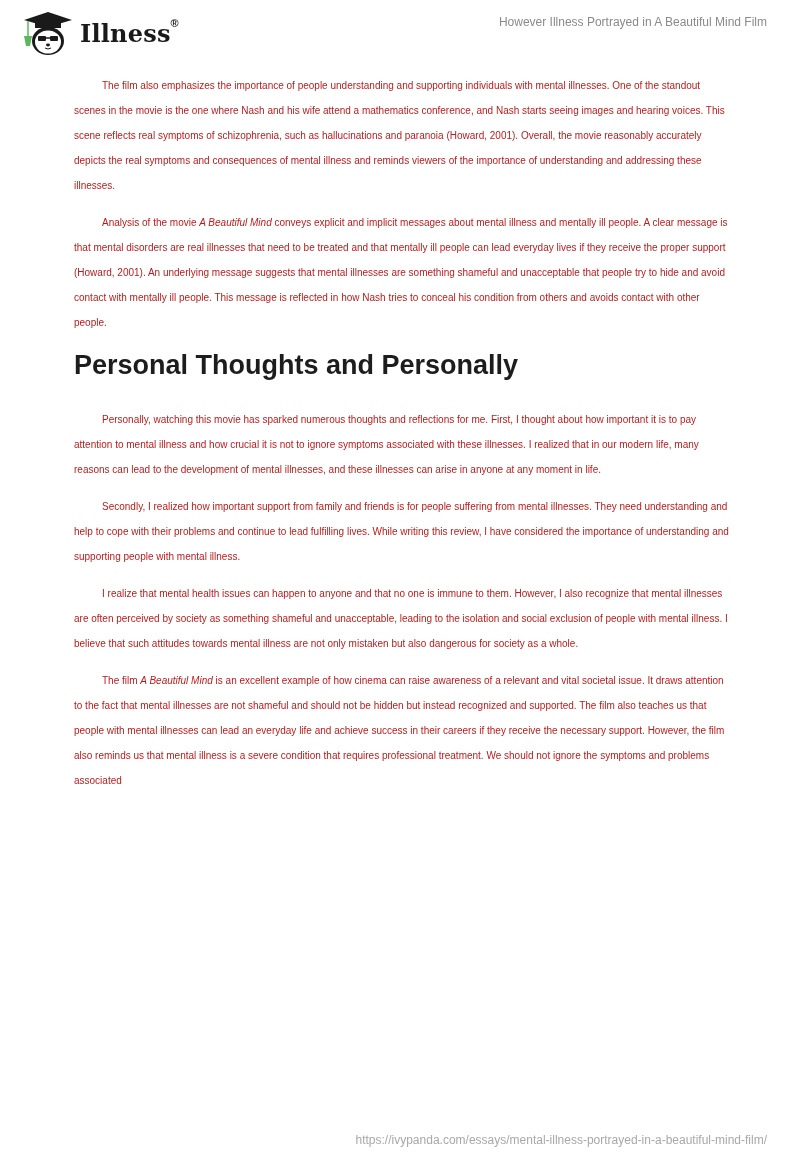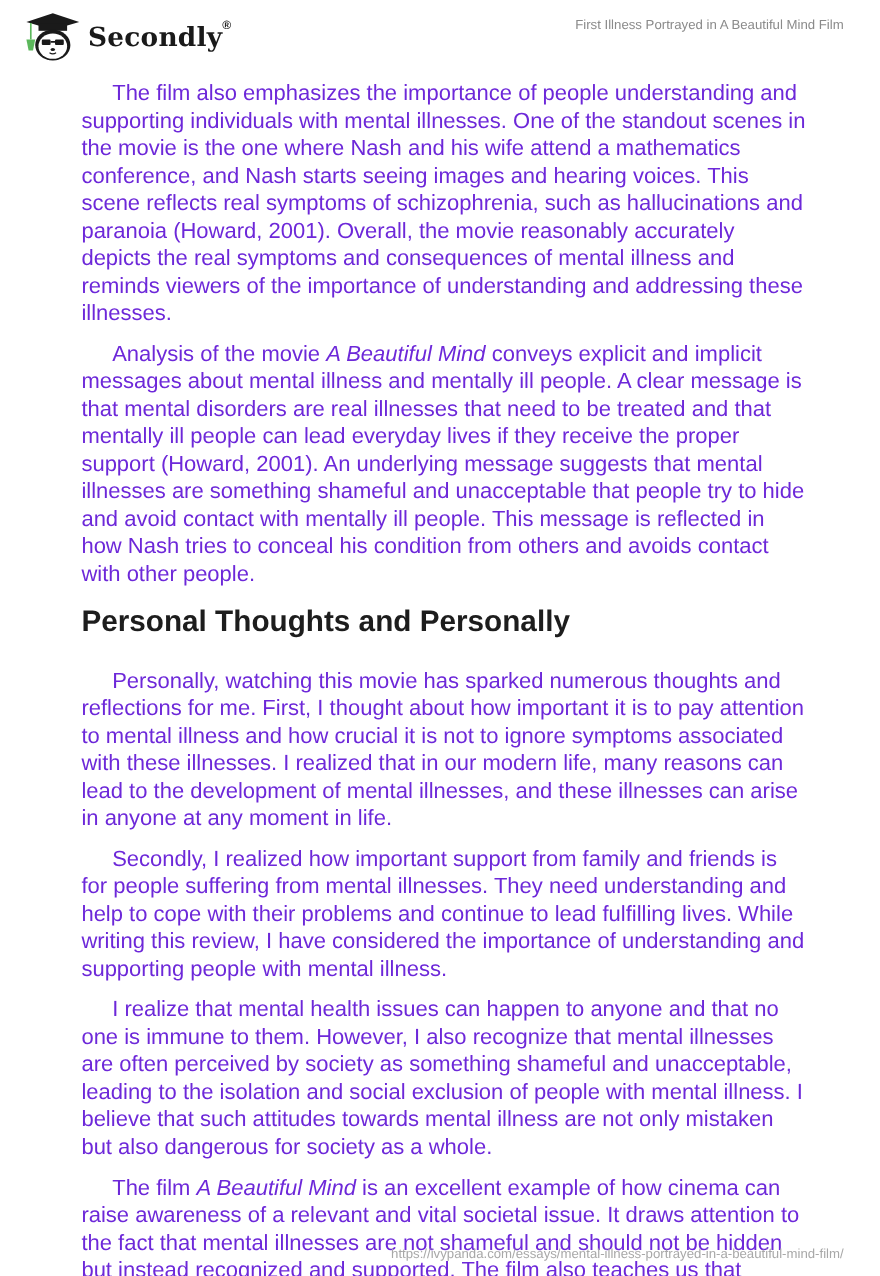--- a/index.html
+++ b/index.html
@@ -4,21 +4,21 @@
 <style>
   html, body { margin: 0; padding: 0; background: #ffffff; }
   body { width: 800px; height: 1160px; position: relative; overflow: hidden; font-family: "Liberation Sans", sans-serif; color: #222222; }
   .header { position: absolute; left: 0; top: 0; width: 800px; height: 62px; }
   .logo { position: absolute; left: 18px; top: 8px; display: flex; align-items: center; }
   .logo-mark { width: 56px; height: 50px; }
   .logo-text { font-family: "DejaVu Serif", serif; font-weight: bold; font-size: 24px; color: #1a1a1a; margin-left: 6px; letter-spacing: 0.2px; }
   .logo-text sup { font-size: 11px; font-family: "Liberation Sans", sans-serif; vertical-align: top; position: relative; top: -2px; }
   .doc-title { position: absolute; right: 33px; top: 15px; font-size: 12px; color: #8a8a8a; }
   .content { position: absolute; left: 74px; top: 73px; width: 660px; }
-  p.para { margin: 0 0 12px 0; font-size: 20px; line-height: 25px; text-indent: 28px; color: #6d28d9; }
+  p.para { margin: 0 0 12px 0; font-size: 10px; line-height: 25px; text-indent: 28px; color: #b91c1c; }
   h2.section { margin: 14px 0 26px 0; font-size: 27px; font-weight: bold; color: #1d1d1d; line-height: 32px; }
   .footer-url { position: absolute; right: 33px; top: 1133px; font-size: 12px; color: #a8a8a8; }
 </style>
 </head>
 <body>
 
 <div class="header">
   <div class="logo">
     <svg class="logo-mark" viewBox="0 0 56 50">
 
@@ -31,23 +31,23 @@
       <ellipse cx="30" cy="33" rx="16" ry="14" fill="#1a1a1a"></ellipse>
       <ellipse cx="30" cy="34" rx="13" ry="11.5" fill="#ffffff"></ellipse>
 
       <rect x="20" y="28" width="8" height="5" rx="1" fill="#1a1a1a"></rect>
       <rect x="32" y="28" width="8" height="5" rx="1" fill="#1a1a1a"></rect>
       <line x1="28" y1="30" x2="32" y2="30" stroke="#1a1a1a" stroke-width="1.5"></line>
 
       <ellipse cx="30" cy="37" rx="2" ry="1.4" fill="#1a1a1a"></ellipse>
       <path d="M27,40 Q30,42 33,40" stroke="#1a1a1a" stroke-width="1" fill="none"></path>
     </svg>
-    <span class="logo-text"><span>Secondly</span><sup>®</sup></span>
+    <span class="logo-text"><span>Illness</span><sup>®</sup></span>
   </div>
-  <div class="doc-title">First Illness Portrayed in A Beautiful Mind Film</div>
+  <div class="doc-title">However Illness Portrayed in A Beautiful Mind Film</div>
 </div>
 
 <div class="content">
   <p class="para"><span></span><em></em><span>The film also emphasizes the importance of people understanding and supporting individuals with mental illnesses. One of the standout scenes in the movie is the one where Nash and his wife attend a mathematics conference, and Nash starts seeing images and hearing voices. This scene reflects real symptoms of schizophrenia, such as hallucinations and paranoia (Howard, 2001). Overall, the movie reasonably accurately depicts the real symptoms and consequences of mental illness and reminds viewers of the importance of understanding and addressing these illnesses.</span></p>
   <p class="para"><span>Analysis of the movie </span><em>A Beautiful Mind</em><span> conveys explicit and implicit messages about mental illness and mentally ill people. A clear message is that mental disorders are real illnesses that need to be treated and that mentally ill people can lead everyday lives if they receive the proper support (Howard, 2001). An underlying message suggests that mental illnesses are something shameful and unacceptable that people try to hide and avoid contact with mentally ill people. This message is reflected in how Nash tries to conceal his condition from others and avoids contact with other people.</span></p>
 
   <h2 class="section">Personal Thoughts and Personally</h2>
 
   <p class="para"><span></span><em></em><span>Personally, watching this movie has sparked numerous thoughts and reflections for me. First, I thought about how important it is to pay attention to mental illness and how crucial it is not to ignore symptoms associated with these illnesses. I realized that in our modern life, many reasons can lead to the development of mental illnesses, and these illnesses can arise in anyone at any moment in life.</span></p>
   <p class="para"><span></span><em></em><span>Secondly, I realized how important support from family and friends is for people suffering from mental illnesses. They need understanding and help to cope with their problems and continue to lead fulfilling lives. While writing this review, I have considered the importance of understanding and supporting people with mental illness.</span></p>

